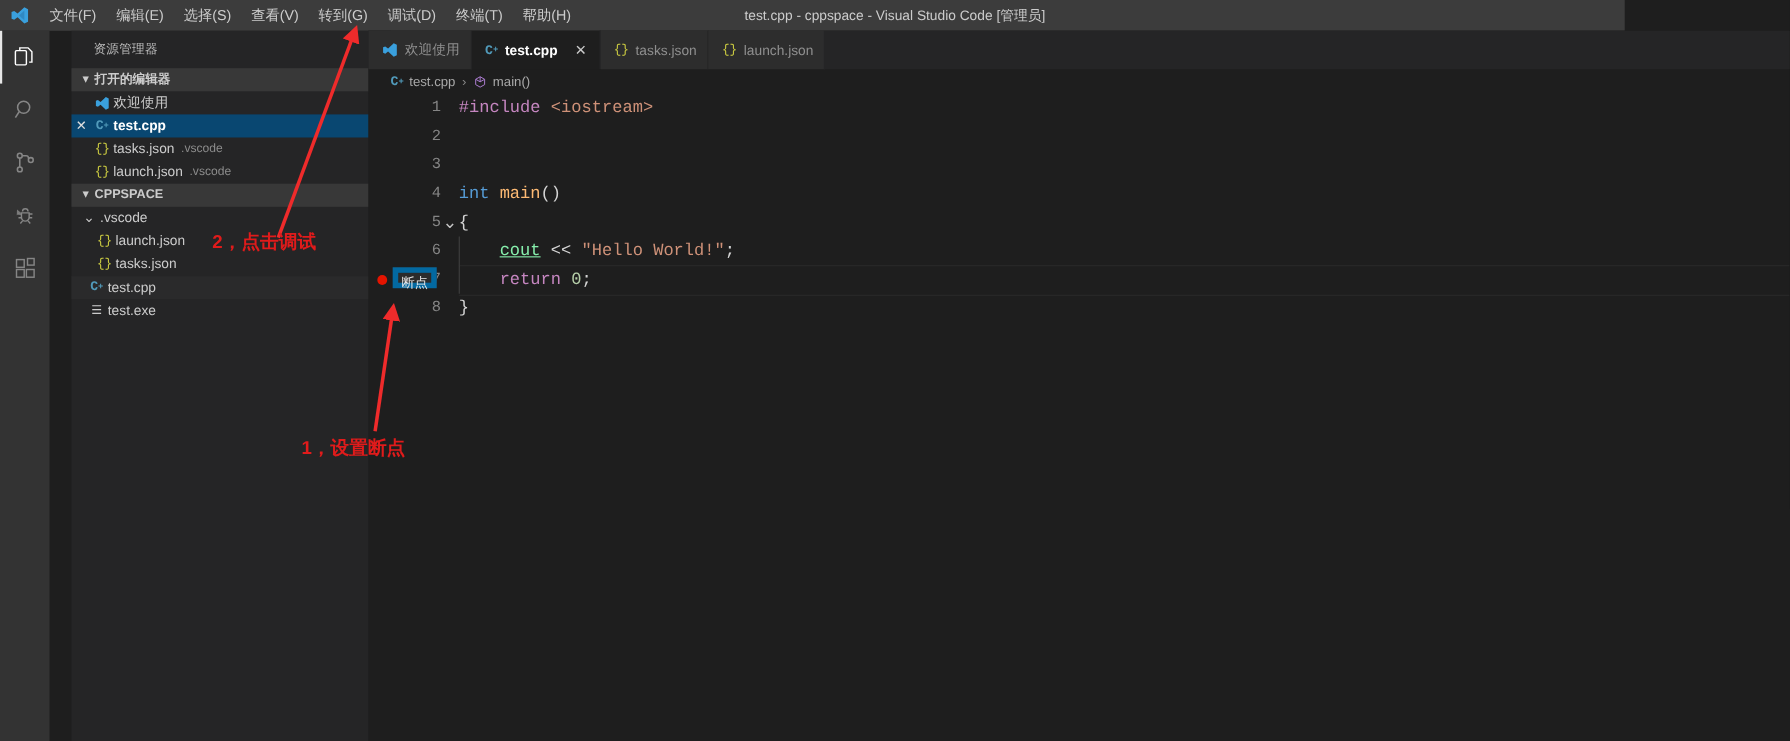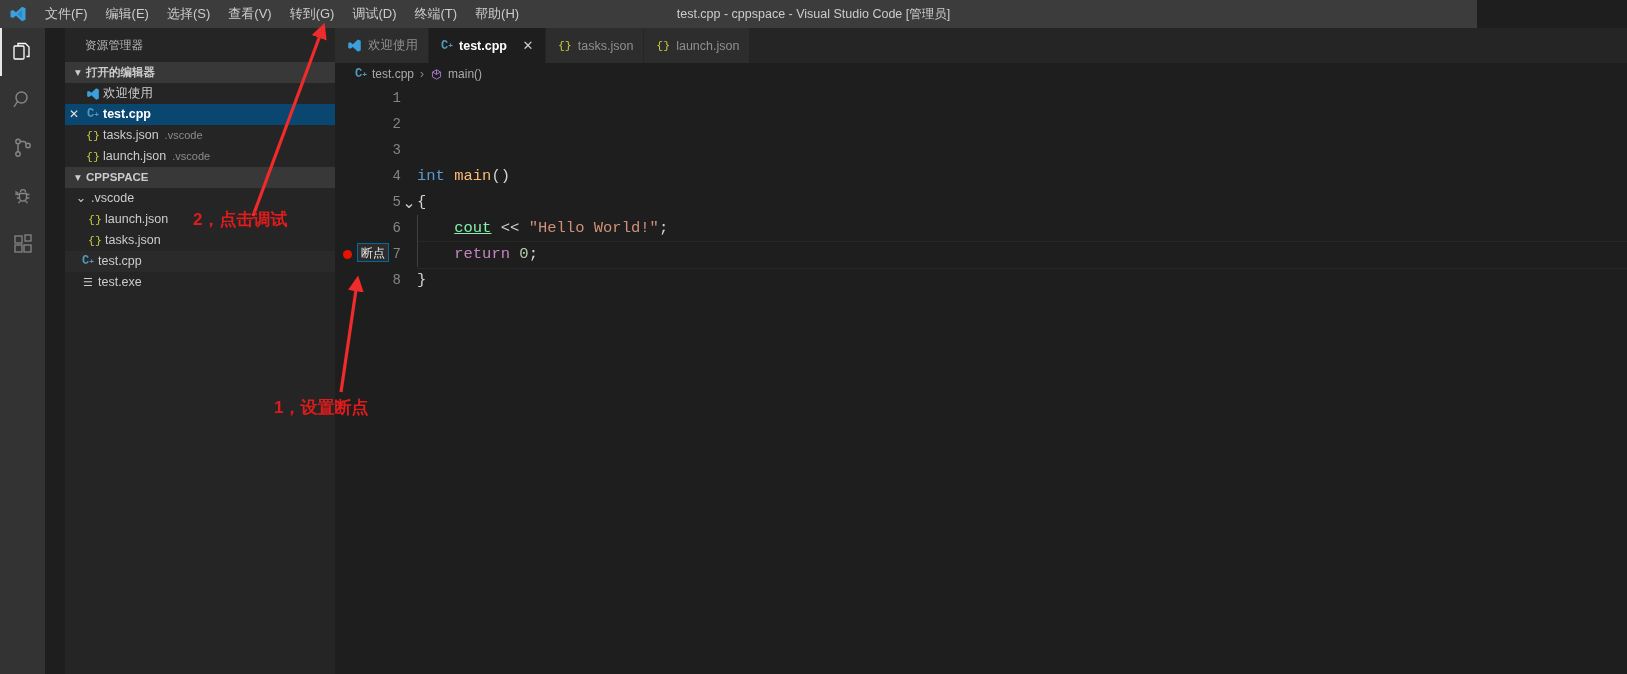--- a/index.html
+++ b/index.html
@@ -136,21 +136,21 @@
   .t-ctrl  { color: #c586c0; }
   .t-num   { color: #b5cea8; }
   .t-plain { color: #d4d4d4; }
 
   
   .anno { position: absolute; color: #e01b1b; font-size: 17px; font-weight: bold; white-space: nowrap;
           font-family: "Liberation Sans", "DejaVu Sans", sans-serif; }
   .anno-svg { position: absolute; left: 0; top: 0; width: 1627px; height: 674px; pointer-events: none; }
   .bp-tip {
     position: absolute; left: 357px; top: 243px; height: 19px; line-height: 19px;
-    background: #2b2b2b; border: 1px solid #0369a1; color: #e6e6e6;
+    background: #2b2b2b; border: 5px solid #0369a1; color: #e6e6e6;
     font-size: 12px; padding: 0 3px; z-index: 5;
   }
 </style>
 </head>
 <body>
 
 <div id="app">
 
   <div class="titlebar">
     <div class="tb-logo">
@@ -341,20 +341,21 @@
         <span>main()</span>
       </span>
     </div>
 
     <div class="codearea">
 
       <div class="code-line">
         <div class="gutter">
           <span class="lineno">1</span>
         </div>
+        <div class="code-text"><span class="t-pre">#include </span><span class="t-str">&lt;iostream&gt;</span></div>
       </div>
 
       <div class="code-line">
         <div class="gutter">
           <span class="lineno">2</span>
         </div>
       </div>
 
       <div class="code-line">
         <div class="gutter">

